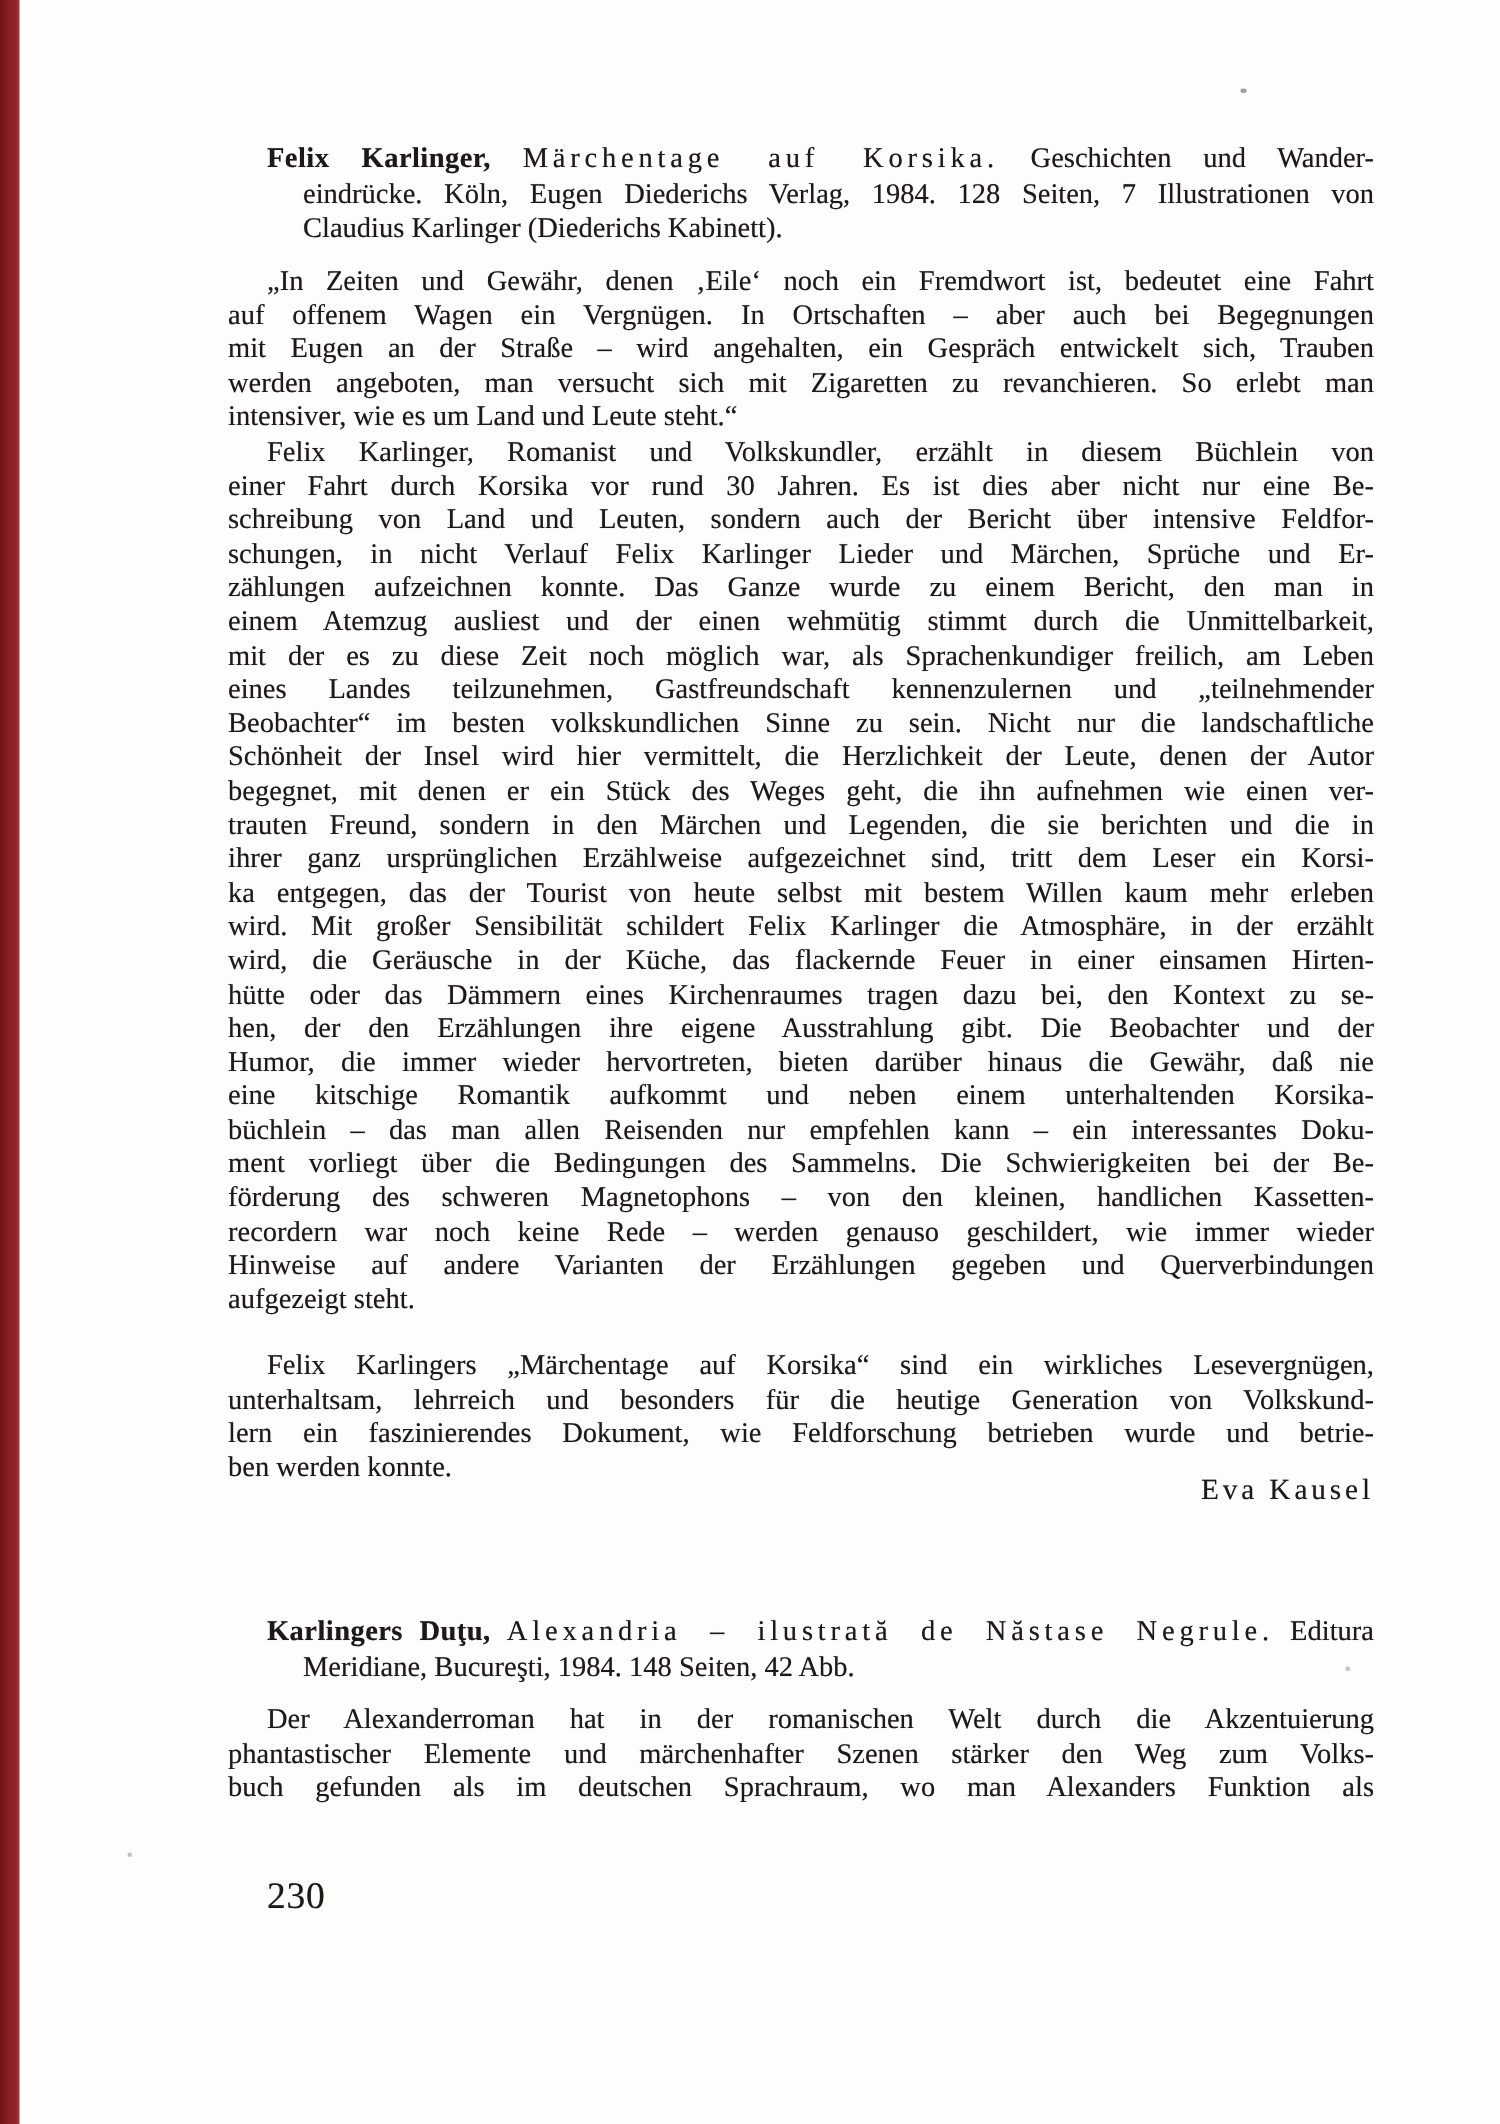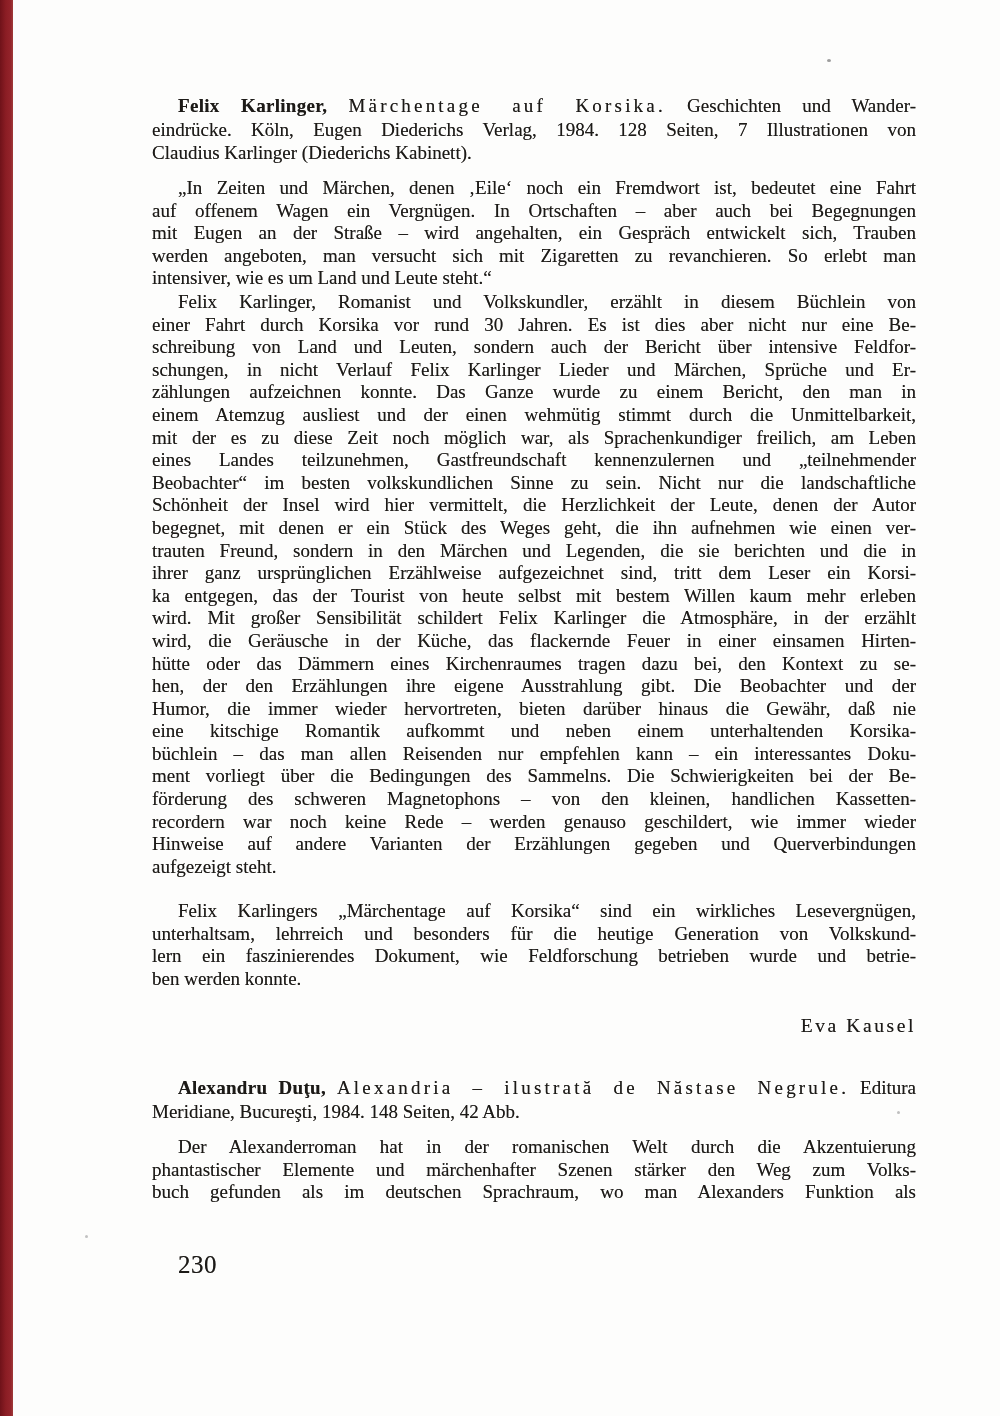--- a/index.html
+++ b/index.html
@@ -22,27 +22,27 @@
     position:absolute;left:152px;top:0;width:764px;height:1380px;
     font-size:19px;line-height:22.6px;
     text-shadow:0 0 .5px rgba(25,22,20,.55);
   }
   .block{position:absolute;left:0;width:100%;}
   .bib{line-height:23.5px;}
   .bib1{top:94px;}
   .p1{top:177px;}
   .p2{top:291px;}
   .p3{top:888px;margin-top:12px;}
-  .sig{top:983px;text-align:right;padding-right:13px;letter-spacing:2.6px;font-size:19.5px;margin-top:32px;}
+  .sig{top:983px;text-align:right;padding-right:13px;letter-spacing:2.6px;font-size:19.5px;}
   .bib2{top:1076px;}
   .p4{top:1136px;}
   .line{white-space:normal;}
   .line.j{text-align:justify;text-align-last:justify;}
   .line.first{margin-left:26px;}
-  .line.hang{}
+  .line.hang{margin-left:50px;}
   .seg-bold{font-weight:bold;letter-spacing:.3px;}
   .seg-spaced{letter-spacing:3.2px;word-spacing:5px;}
   .pageno{
     position:absolute;left:178px;top:1251px;
     font-size:25px;line-height:28px;letter-spacing:.5px;
     text-shadow:0 0 .5px rgba(25,22,20,.55);
   }
   .speck{position:absolute;border-radius:50%;}
   .speck.s1{left:827px;top:59px;width:4px;height:3px;background:#9d9d9d;}
   .speck.s2{left:85px;top:1235px;width:3px;height:3px;background:#c2c2c2;}
@@ -59,21 +59,21 @@
 
   <main class="textblock">
 
     <section>
       <header class="block bib bib1" id="bib1">
           <div class="line first j"><span class="seg-bold">Felix Karlinger,</span> <span class="seg-spaced">Märchentage auf Korsika.</span> <span class="seg-plain">Geschichten und Wander-</span></div>
           <div class="line hang j">eindrücke. Köln, Eugen Diederichs Verlag, 1984. 128 Seiten, 7 Illustrationen von</div>
           <div class="line hang">Claudius Karlinger (Diederichs Kabinett).</div>
         </header>
       <div class="block p1" id="para-1">
-          <div class="line first j">„In Zeiten und Märchen, denen ‚Eile‘ noch ein Fremdwort ist, bedeutet eine Fahrt</div>
+          <div class="line first j">„In Zeiten und Gewähr, denen ‚Eile‘ noch ein Fremdwort ist, bedeutet eine Fahrt</div>
           <div class="line j">auf offenem Wagen ein Vergnügen. In Ortschaften – aber auch bei Begegnungen</div>
           <div class="line j">mit Eugen an der Straße – wird angehalten, ein Gespräch entwickelt sich, Trauben</div>
           <div class="line j">werden angeboten, man versucht sich mit Zigaretten zu revanchieren. So erlebt man</div>
           <div class="line">intensiver, wie es um Land und Leute steht.“</div>
         </div>
       <div class="block p2" id="para-2">
           <div class="line first j">Felix Karlinger, Romanist und Volkskundler, erzählt in diesem Büchlein von</div>
           <div class="line j">einer Fahrt durch Korsika vor rund 30 Jahren. Es ist dies aber nicht nur eine Be-</div>
           <div class="line j">schreibung von Land und Leuten, sondern auch der Bericht über intensive Feldfor-</div>
           <div class="line j">schungen, in nicht Verlauf Felix Karlinger Lieder und Märchen, Sprüche und Er-</div>
@@ -104,21 +104,21 @@
           <div class="line first j">Felix Karlingers „Märchentage auf Korsika“ sind ein wirkliches Lesevergnügen,</div>
           <div class="line j">unterhaltsam, lehrreich und besonders für die heutige Generation von Volkskund-</div>
           <div class="line j">lern ein faszinierendes Dokument, wie Feldforschung betrieben wurde und betrie-</div>
           <div class="line">ben werden konnte.</div>
         </div>
       <div class="block sig">Eva Kausel</div>
     </section>
 
     <section>
       <header class="block bib bib2" id="bib2">
-          <div class="line first j"><span class="seg-bold">Alexandru Duţu,</span> <span class="seg-spaced">Alexandria – ilustrată de Năstase Negrule.</span> <span class="seg-plain">Editura</span></div>
+          <div class="line first j"><span class="seg-bold">Karlingers Duţu,</span> <span class="seg-spaced">Alexandria – ilustrată de Năstase Negrule.</span> <span class="seg-plain">Editura</span></div>
           <div class="line hang">Meridiane, Bucureşti, 1984. 148 Seiten, 42 Abb.</div>
         </header>
       <div class="block p4" id="para-4">
           <div class="line first j">Der Alexanderroman hat in der romanischen Welt durch die Akzentuierung</div>
           <div class="line j">phantastischer Elemente und märchenhafter Szenen stärker den Weg zum Volks-</div>
           <div class="line j">buch gefunden als im deutschen Sprachraum, wo man Alexanders Funktion als</div>
         </div>
     </section>
 
   </main>

